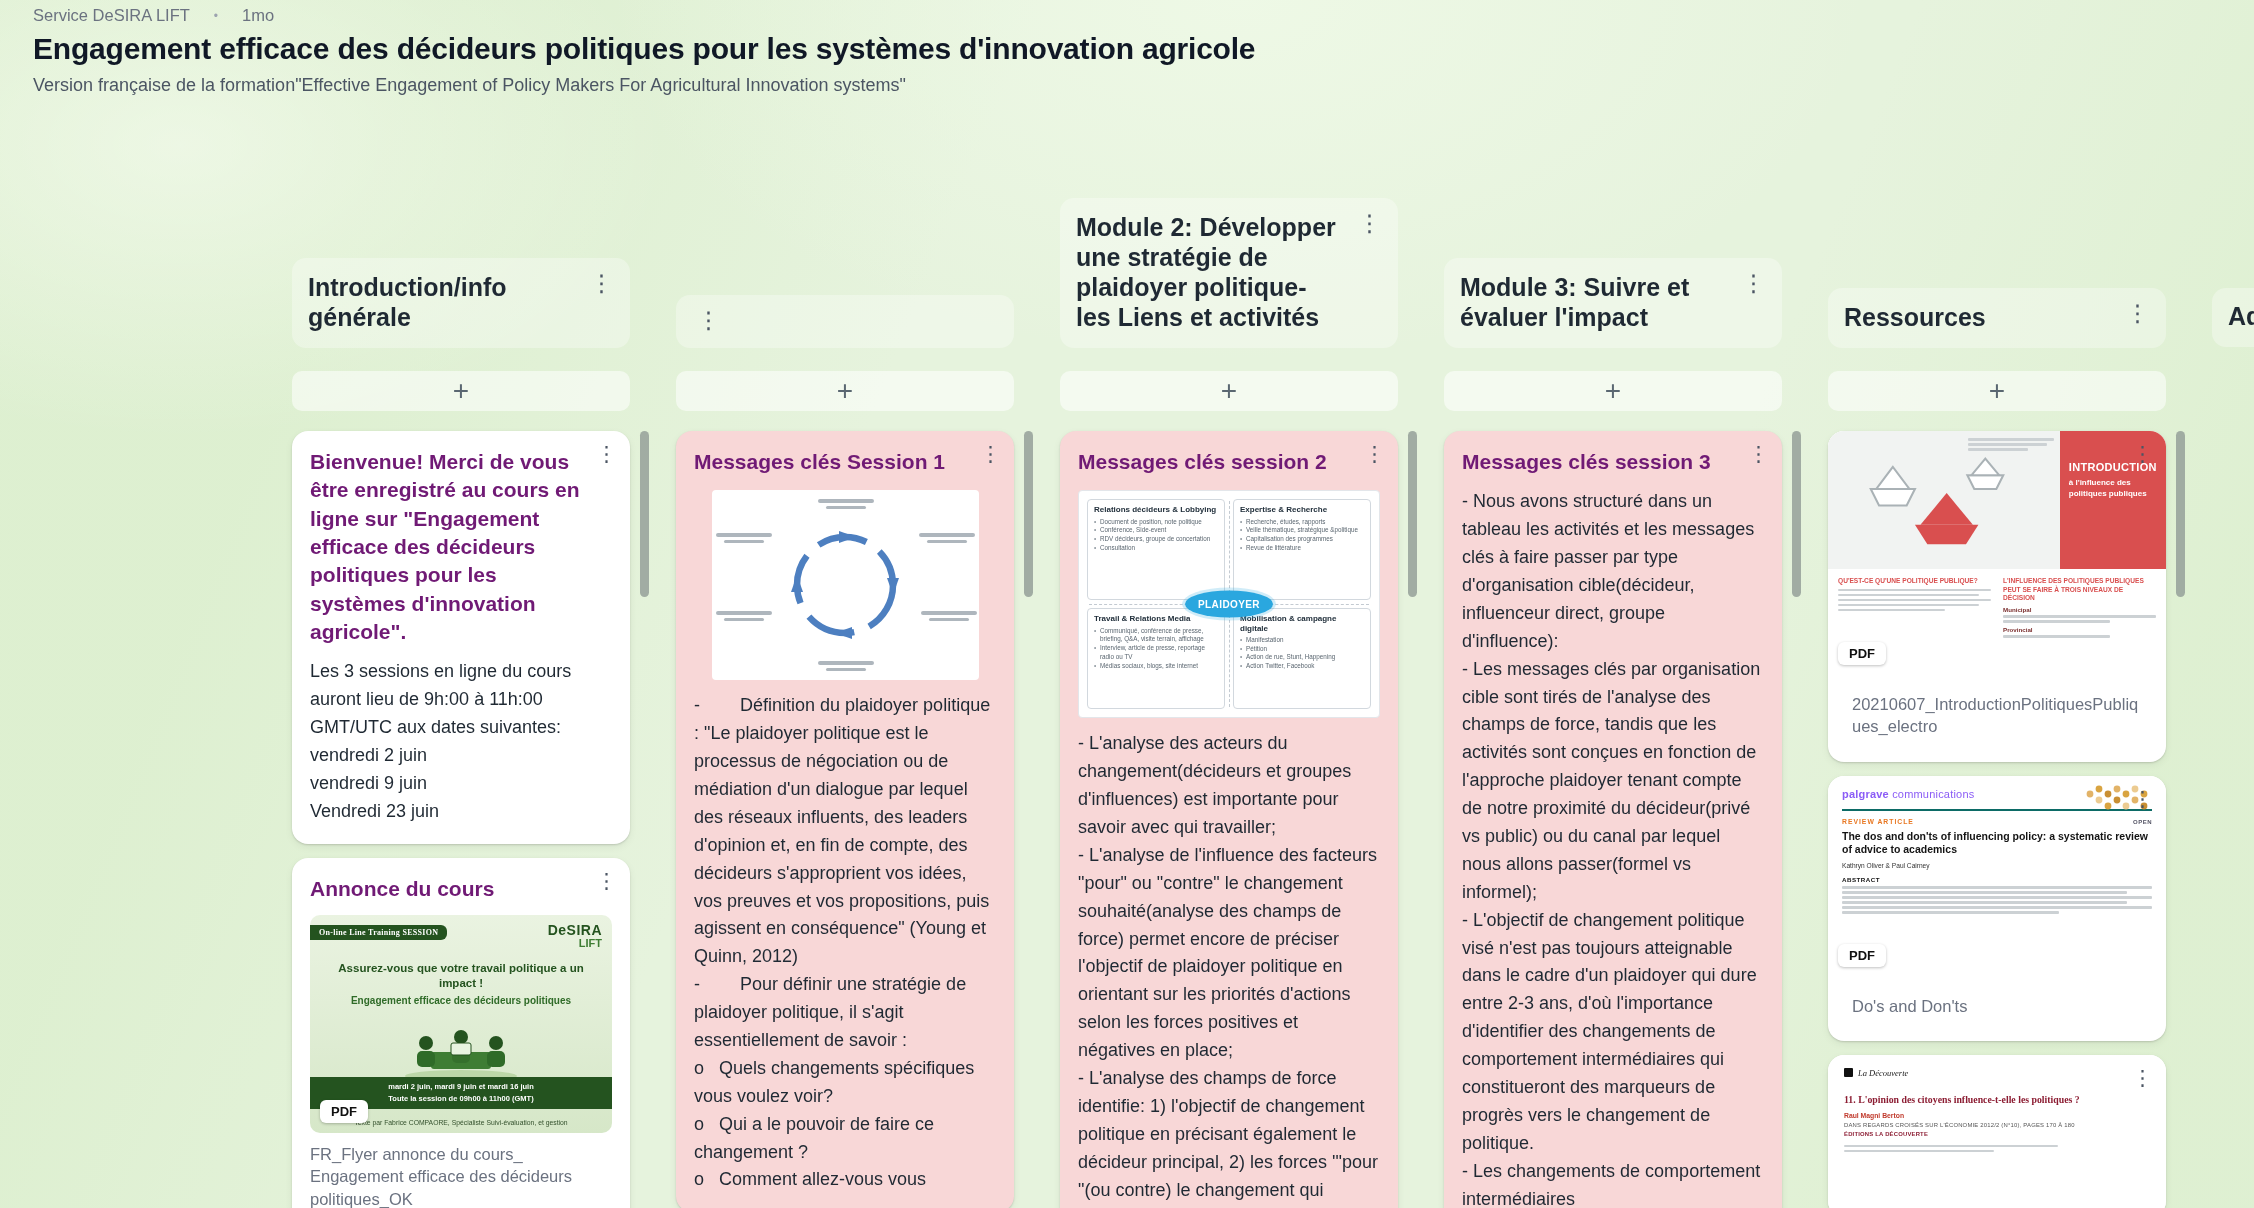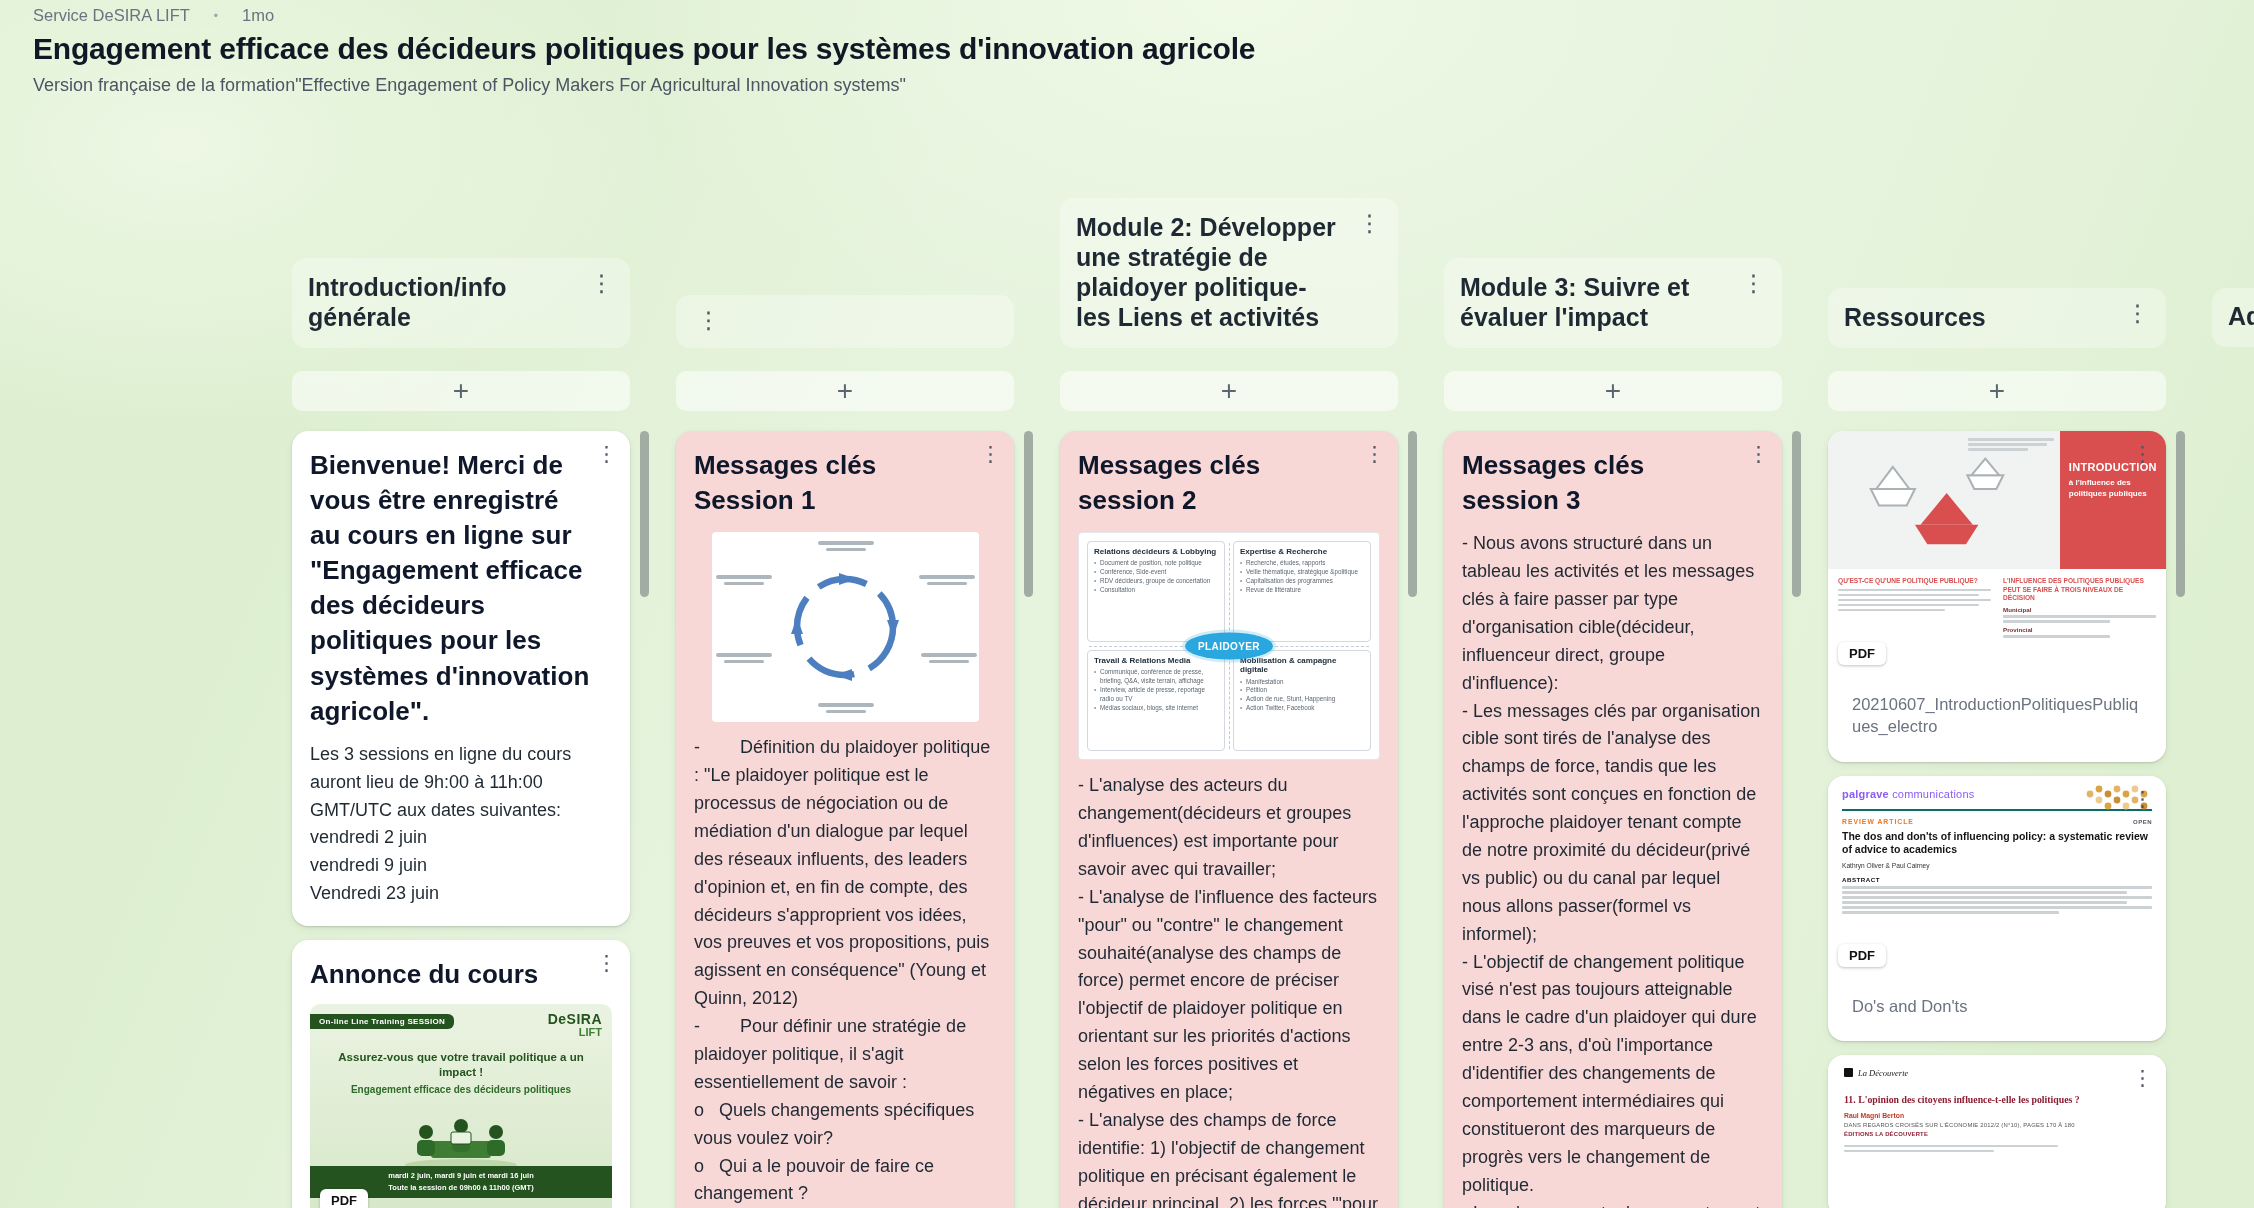--- a/index.html
+++ b/index.html
@@ -37,32 +37,32 @@
   .cards{ margin-top:20px; display:flex; flex-direction:column; gap:14px; }
   .col-scroll{ position:absolute; left:348px; top:301px; width:9px; height:166px; background:#99a49c; border-radius:5px; opacity:.9; }
   .partial-col-label{ position:absolute; left:2212px; top:288px; background:rgba(255,255,255,.32); border-radius:14px;
                       padding:14px 40px 16px 16px; font-size:25px; font-weight:700; color:#1f2933; white-space:nowrap; }
 
   
   .card{ position:relative; background:#fff; border-radius:16px; padding:17px 18px 18px;
          box-shadow:0 1px 2px rgba(0,0,0,.15), 0 3px 8px rgba(0,0,0,.06); }
   .card.pink{ background:#f8d7d7; }
   .card-kebab{ position:absolute; top:12px; right:8px; z-index:3; font-size:21px; color:#4b5563; }
-  .card-title{ font-size:26px; line-height:1.35; font-weight:700; color:#0f172a; padding-right:16px; }
+  .card-title{ font-size:21px; line-height:1.35; font-weight:700; color:#701a75; padding-right:16px; }
   .card-body{ margin-top:12px; font-size:18px; line-height:1.55; color:#1f2933; white-space:pre-wrap; }
   .caption{ margin-top:10px; font-size:16.5px; line-height:1.35; color:#6b7280; overflow-wrap:anywhere; }
 
   .attachment{ position:relative; margin-top:12px; border-radius:10px; overflow:hidden; }
   .pdf-badge{ position:absolute; left:10px; bottom:10px; z-index:2; background:#fff; border-radius:6px;
               padding:4px 11px; font-size:13px; font-weight:700; color:#111; box-shadow:0 1px 3px rgba(0,0,0,.25); }
 
   
   .flyer{ height:218px; background:linear-gradient(180deg,#eaf3e1,#d6e7c8); position:relative; overflow:hidden; }
   .flyer-banner{ position:absolute; left:0; top:10px; background:#24531f; color:#fff; font-size:8px; font-weight:700;
-                 padding:3px 9px; border-radius:0 6px 6px 0; letter-spacing:.3px; }
+                 padding:3px 9px; border-radius:0 6px 6px 0; letter-spacing:.3px;font-family:Liberation Serif, serif; }
   .flyer-logo{ position:absolute; right:10px; top:8px; text-align:right; color:#24531f; line-height:1.05; }
   .flyer-logo .l1{ display:block; font-weight:800; font-size:14px; letter-spacing:.5px; }
   .flyer-logo .l2{ display:block; font-weight:700; font-size:11px; color:#3e7d33; }
   .flyer-heading{ position:absolute; top:46px; left:18px; right:18px; text-align:center; color:#24531f;
                   font-weight:700; font-size:11.5px; line-height:1.3; }
   .flyer-sub{ position:absolute; top:80px; left:26px; right:26px; text-align:center; color:#2f6b28; font-size:10px; font-weight:600; }
   .flyer-people{ position:absolute; left:50%; transform:translateX(-50%); top:98px; }
   .flyer-dates{ position:absolute; left:0; right:0; bottom:24px; background:#24531f; color:#fff; text-align:center;
                 font-size:7.5px; font-weight:700; line-height:1.6; padding:4px 6px; }
   .flyer-credit{ position:absolute; left:0; right:0; bottom:7px; text-align:center; font-size:6.8px; color:#33502c; }

